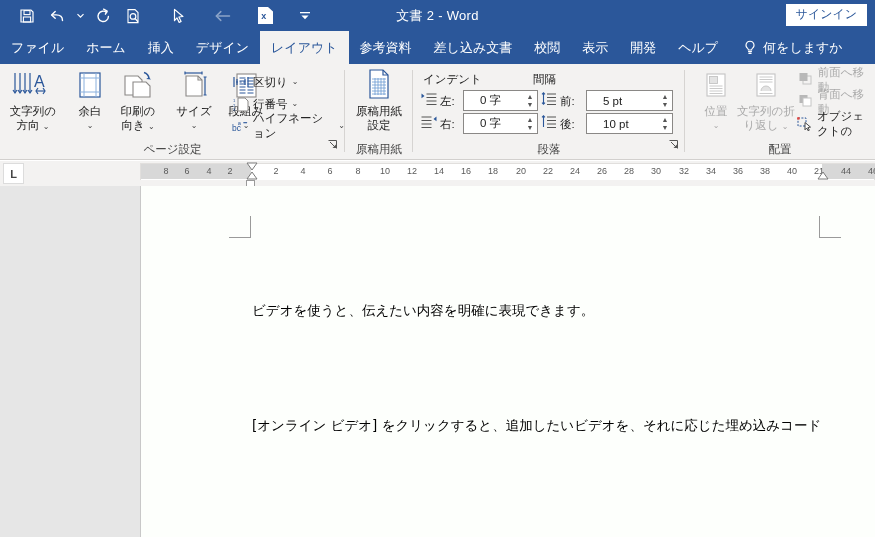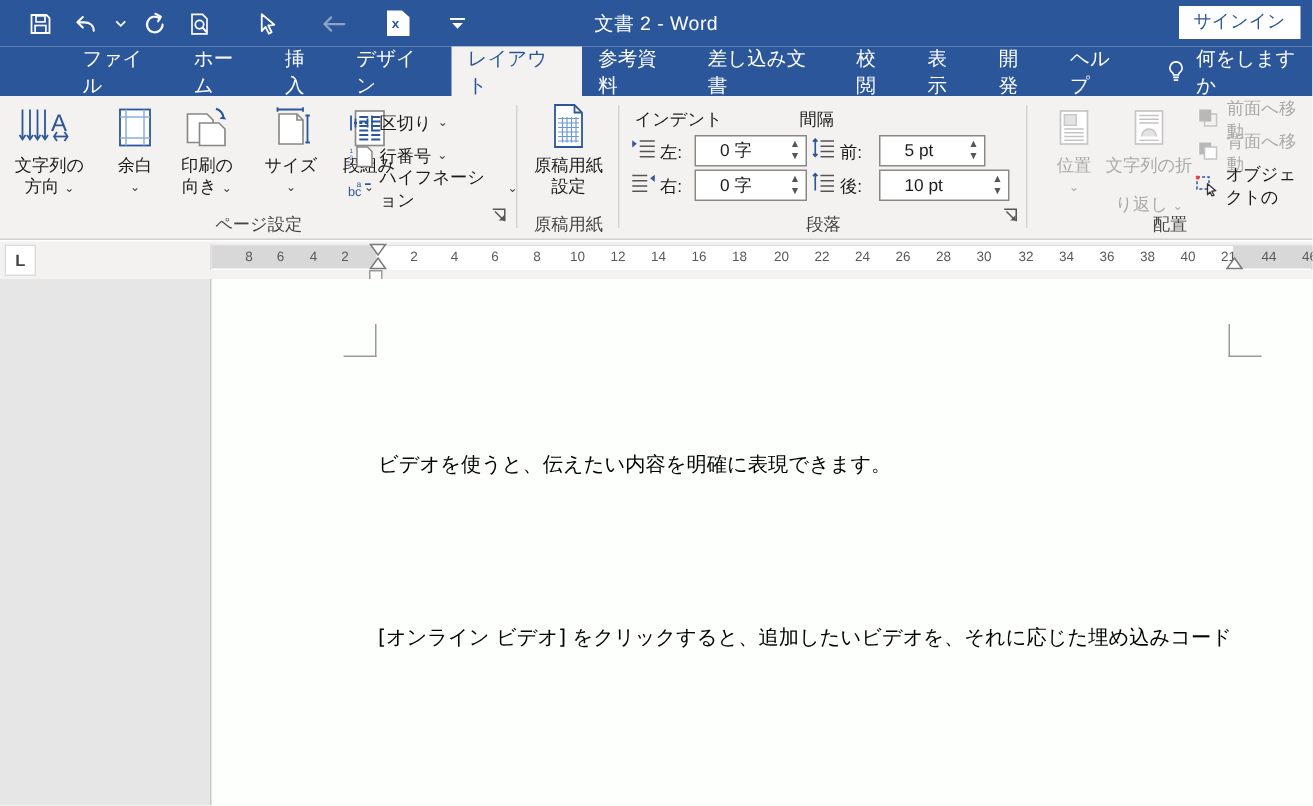--- a/index.html
+++ b/index.html
@@ -38,21 +38,21 @@
     background: #ffffff; color: #2b579a;
     font-size: 12px; padding: 3px 10px 4px 10px;
     border: none;
     line-height: 15px;
   }
 
   
   .tabstrip {
     position: absolute; left: 0; top: 31px; width: 875px; height: 33px;
     background: #2b579a;
-    display: flex; align-items: stretch; padding-left: 44px;
+    display: flex; align-items: stretch;
   }
   .tab {
     display: flex; align-items: center; justify-content: center;
     padding: 0 11px;
     color: #ffffff; font-size: 13px;
     height: 33px;
   }
   .tab.active {
     background: #f3f2f1; color: #2b579a;
   }
@@ -447,21 +447,21 @@
 
       <span style="position:absolute; left:128px; top:28px">
         <svg width="16" height="14" viewBox="0 0 16 14">
           <path d="M2.5 1v11M1 2.4l1.5-1.6 1.5 1.6M1 10.6l1.5 1.6 1.5-1.6" fill="none" stroke="#2b579a" stroke-width="1.1"></path>
           <g stroke="#555" stroke-width="1.1">
               <path d="M6 2h9M6 5.5h9M6 9h9M6 12.5h9"></path>
             </g>
         </svg>
       </span>
       <div class="fld-label" style="left:147px; top:30px">前:</div>
-      <div class="spin" style="left:173px; top:26px; width:71px">
+      <div class="spin" style="left:173px; top:26px; width:87px">
         <span class="val">5 pt</span>
         <span class="arrows">
             <span>▲</span>
             <span>▼</span>
           </span>
       </div>
 
       <span style="position:absolute; left:128px; top:51px">
         <svg width="16" height="14" viewBox="0 0 16 14">
           <path d="M2.5 12V1M1 2.4l1.5-1.6 1.5 1.6" fill="none" stroke="#2b579a" stroke-width="1.1"></path>
@@ -512,21 +512,21 @@
             <g stroke="#c4c4c4" stroke-width="0.9">
                 <path d="M7.5 7h13M7.5 9.5h13M7.5 12h13"></path>
               </g>
             <path d="M9 21a5 5 0 0 1 10 0" fill="#e3e3e3" stroke="#c4c4c4" stroke-width="0.9"></path>
             <g stroke="#c4c4c4" stroke-width="0.9">
                 <path d="M7.5 23.5h13"></path>
               </g>
           </svg>
         </div>
         <div class="lbl"><span>文字列の折</span></div>
-        <div class="lbl" style="margin-top:12px">
+        <div class="lbl" style="margin-top:0">
           <span>り返し</span>
           <span class="caret" style="color:#a9a9a9">⌄</span>
         </div>
       </div>
 
       <div class="btn-small dim" style="left:112px; top:6px">
         <span class="ic">
           <svg width="15" height="14" viewBox="0 0 15 14">
             <rect x="5" y="4" width="8" height="8" fill="none" stroke="#c4c4c4" stroke-width="1"></rect>
             <rect x="1.5" y="1" width="8" height="8" fill="#b8b8b8"></rect>

